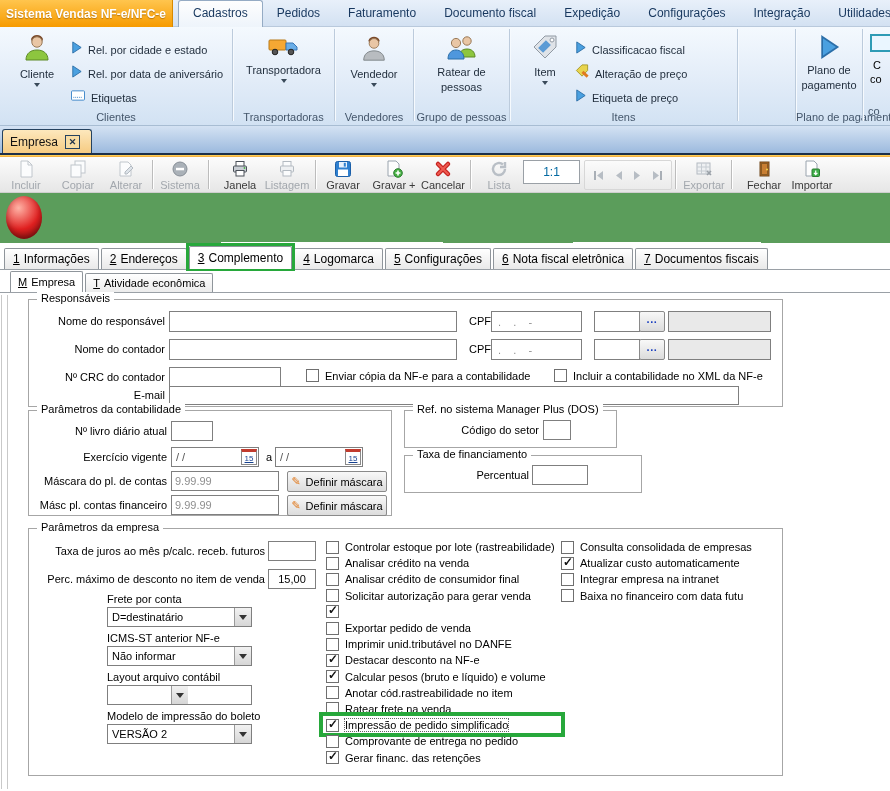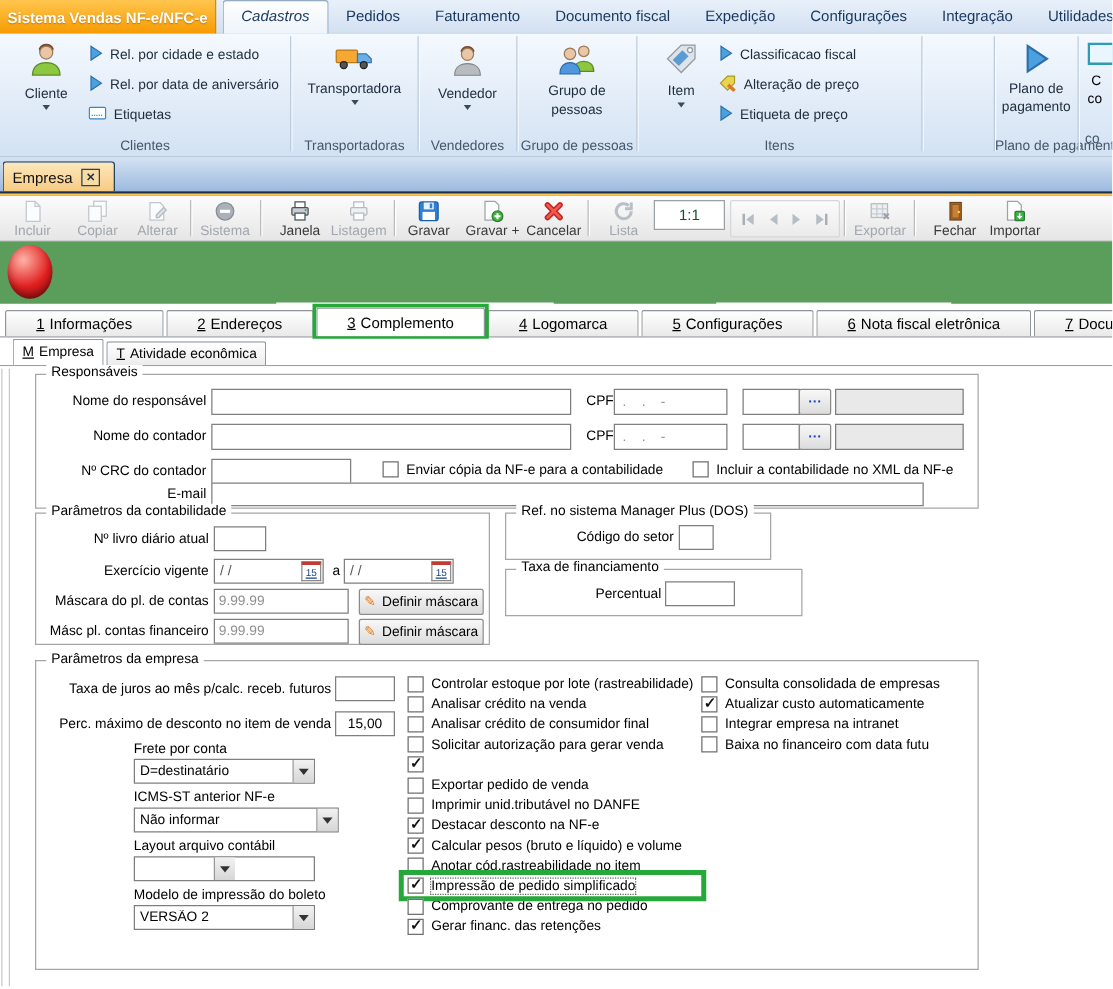--- a/index.html
+++ b/index.html
@@ -10,31 +10,31 @@
   
   .menubar{position:absolute;left:0;top:0;width:890px;height:27px;
            background:linear-gradient(#e8f0fa,#d3e1f2);border-bottom:1px solid #b9c9dc;}
   .appbtn{position:absolute;left:0;top:0;width:173px;height:27px;
           background:linear-gradient(#ffc54e,#f79b00);color:#fff;font-size:12px;font-weight:bold;
           display:flex;align-items:center;justify-content:center;border-right:1px solid #d98a00;cursor:pointer;
           text-shadow:0 1px 1px rgba(120,70,0,.5);}
   .mtabs{position:absolute;left:178px;top:0;height:27px;display:flex;align-items:stretch;}
   .mtab{padding:0 14px;line-height:27px;color:#17375e;font-size:12px;cursor:pointer;white-space:nowrap;}
   .mtab.active{background:linear-gradient(#fefefe,#eef4fb);border:1px solid #95abc4;border-bottom:none;
-               border-radius:3px 3px 0 0;line-height:25px;font-style:italic;}
+               border-radius:3px 3px 0 0;line-height:25px;}
 
   
   .ribbon{position:absolute;left:0;top:27px;width:890px;height:99px;
           background:linear-gradient(#f4f9fe,#e2ecf8 55%,#d2e2f3);border-bottom:1px solid #a8bdd3;}
   .rsep{position:absolute;top:2px;height:92px;width:1px;background:#bccbdc;box-shadow:1px 0 0 #f6fafe;}
   .rgroup{position:absolute;top:0;height:99px;}
   .rglabel{position:absolute;bottom:3px;left:0;width:100%;text-align:center;color:#44566b;font-size:11px;white-space:nowrap;}
   .rbig{display:flex;flex-direction:column;align-items:center;gap:2px;font-size:11px;color:#1e2b3a;
         text-align:center;cursor:pointer;line-height:13px;}
-  .ritem{display:flex;align-items:center;gap:5px;height:24px;font-size:11px;color:#1e2b3a;cursor:pointer;white-space:nowrap;}
+  .ritem{display:flex;align-items:flex-end;gap:5px;height:24px;font-size:11px;color:#1e2b3a;cursor:pointer;white-space:nowrap;}
   .darr{width:0;height:0;border-left:3px solid transparent;border-right:3px solid transparent;border-top:4px solid #3a4a5a;}
 
   
   .wtabrow{position:absolute;left:0;top:126px;width:890px;height:27px;
            background:linear-gradient(#d4e2f3,#9cbade);}
   .wtab{position:absolute;left:2px;top:3px;width:90px;height:24px;
         background:linear-gradient(#fde8bd,#f6cb82);border:1px solid #25425f;border-bottom:none;
         border-radius:3px 3px 0 0;display:flex;align-items:center;gap:7px;padding:0 4px 0 7px;
         font-size:12px;color:#111;cursor:pointer;}
   .wclose{width:15px;height:14px;border:1px solid #25425f;background:#f8dca2;color:#1d3049;
@@ -44,38 +44,38 @@
 
   
   .toolbar{position:absolute;left:0;top:157px;width:890px;height:36px;
            background:linear-gradient(#fcfcfc,#e6e6e6);border-bottom:1px solid #cfcfcf;}
   .tbtn{position:absolute;top:1px;height:33px;display:flex;flex-direction:column;align-items:center;
         justify-content:flex-end;gap:1px;font-size:11px;color:#3a3a3a;cursor:pointer;}
   .tbtn .ticon{height:19px;display:flex;align-items:flex-end;}
   .tbtn.dis{color:#a2a7ad;cursor:default;}
   .tsep{position:absolute;top:3px;height:29px;width:1px;background:#bcbcbc;box-shadow:1px 0 0 #fff;}
   .zoombox{position:absolute;top:3px;height:24px;border:1px solid #9aa0a6;background:#fff;
-           display:flex;align-items:center;justify-content:center;font-size:12px;color:#14532d;}
+           display:flex;align-items:center;justify-content:center;font-size:12px;color:#0369a1;}
   .navpanel{position:absolute;top:3px;height:30px;display:flex;align-items:center;justify-content:space-around;
             background:linear-gradient(#fbfbfb,#ebebeb);border:1px solid #d7d7d7;border-radius:2px;padding:0 4px;}
   .navpanel span{display:flex;cursor:pointer;padding:0 3px;}
 
   
   .banner{position:absolute;left:0;top:193px;width:890px;height:50px;background:#5b9d5b;}
   .redball{position:absolute;left:6px;top:3px;width:36px;height:43px;border-radius:50%;
            background:radial-gradient(circle at 35% 28%,#ffb3a6,#e02020 55%,#7e0c0c);box-shadow:inset 0 -3px 6px rgba(0,0,0,.35);}
   .btext{position:absolute;left:68px;top:0;height:50px;display:flex;align-items:center;
          color:#fff;font-size:16px;font-weight:bold;white-space:pre;margin-top:35px;}
   .redact{height:22px;background:#fff;display:inline-block;}
 
   
   .ptabs{position:absolute;left:0;top:246px;width:890px;height:24px;display:flex;align-items:flex-end;
          gap:2px;padding-left:4px;border-bottom:1px solid #9aa0a6;background:#fff;}
   .ptab{background:linear-gradient(#fff,#e9e9e9);border:1px solid #8f959b;border-bottom:none;
-        border-radius:2px 2px 0 0;padding:0 24px;line-height:20px;font-size:12px;cursor:pointer;white-space:nowrap;}
+        border-radius:2px 2px 0 0;padding:0 8px;line-height:20px;font-size:12px;cursor:pointer;white-space:nowrap;}
   .ptab .k{text-decoration:underline;margin-right:4px;}
   .ptab.active{background:#fff;line-height:22px;position:relative;}
   .ptab.active::after{content:"";position:absolute;left:-4px;right:-4px;top:-4px;bottom:-3px;
         border:3px solid #27a83b;pointer-events:none;}
   .stabs{position:absolute;left:0;top:271px;width:890px;height:22px;display:flex;align-items:flex-end;
          gap:2px;padding-left:10px;border-bottom:1px solid #9aa0a6;background:#fff;}
   .stab{background:linear-gradient(#fff,#ececec);border:1px solid #8f959b;border-bottom:none;
         border-radius:2px 2px 0 0;padding:0 7px;line-height:18px;font-size:11px;cursor:pointer;white-space:nowrap;}
   .stab.active{background:#fff;line-height:20px;}
   .stab .k{text-decoration:underline;margin-right:4px;}
@@ -209,21 +209,21 @@
     <div class="rgroup" style="left:414px;width:95px;">
       <div class="rbig" style="position:absolute;left:0;top:8px;width:95px;">
         <span>
           <svg width="30" height="26" viewBox="0 0 30 26">
               <circle cx="20" cy="6" r="4.2" fill="#e9c6a5" stroke="#9a7a58"></circle>
               <path d="M12 22c0-5.5 3.6-8 8-8s8 2.5 8 8z" fill="#8dc63f" stroke="#5d8a27"></path>
               <circle cx="9" cy="8" r="4.6" fill="#e9c6a5" stroke="#9a7a58"></circle>
               <path d="M1 24c0-6 3.6-9 8-9s8 3 8 9z" fill="#4e97dd" stroke="#2b6ea8"></path>
             </svg>
         </span>
-        <span>Grupo de</span>
+        <span>Ratear de</span>
         <span>pessoas</span>
       </div>
       <div class="rglabel">Grupo de pessoas</div>
     </div>
     <div class="rsep" style="left:509px;"></div>
 
     <div class="rgroup" style="left:510px;width:227px;">
       <div class="rbig" style="position:absolute;left:10px;top:6px;width:50px;">
         <span>
           <svg width="28" height="28" viewBox="0 0 28 28">
@@ -574,21 +574,21 @@
 
       <div class="lbl" style="left:78px;top:64px;">Frete por conta</div>
       <div class="dd" style="left:78px;top:78px;width:145px;">
         <span class="ddv">D=destinatário</span>
         <span class="ddb">
             <span class="arr"></span>
           </span>
       </div>
 
       <div class="lbl" style="left:78px;top:103px;">ICMS-ST anterior NF-e</div>
-      <div class="dd" style="left:78px;top:117px;width:164px;">
+      <div class="dd" style="left:78px;top:117px;width:145px;">
         <span class="ddv">Não informar</span>
         <span class="ddb">
             <span class="arr"></span>
           </span>
       </div>
 
       <div class="lbl" style="left:78px;top:142px;">Layout arquivo contábil</div>
       <div class="dd" style="left:78px;top:156px;width:145px;flex-direction:column;">
         <span class="ddv">MANAGER PLUS</span>
         <span class="ddb">
@@ -638,20 +638,24 @@
             <span class="cbl">Destacar desconto na NF-e</span>
           </div>
         <div class="chkrow">
             <span class="cb checked"></span>
             <span class="cbl">Calcular pesos (bruto e líquido) e volume</span>
           </div>
         <div class="chkrow">
             <span class="cb"></span>
             <span class="cbl">Anotar cód.rastreabilidade no item</span>
           </div>
+        <div class="chkrow">
+            <span class="cb"></span>
+            <span class="cbl">Ratear frete na venda</span>
+          </div>
         <div class="chkrow hl">
             <span class="cb checked"></span>
             <span class="cbl">Impressão de pedido simplificado</span>
           </div>
         <div class="chkrow">
             <span class="cb"></span>
             <span class="cbl">Comprovante de entrega no pedido</span>
           </div>
         <div class="chkrow">
             <span class="cb checked"></span>

